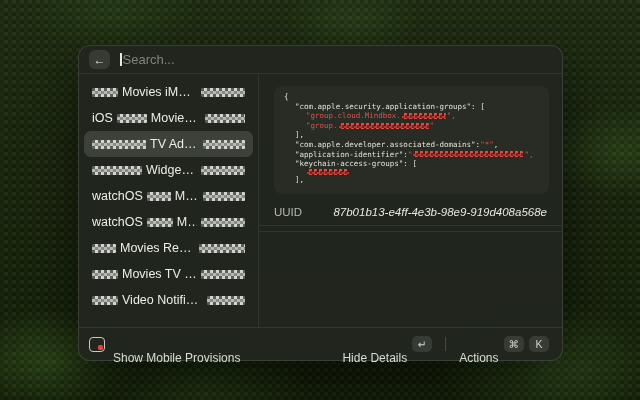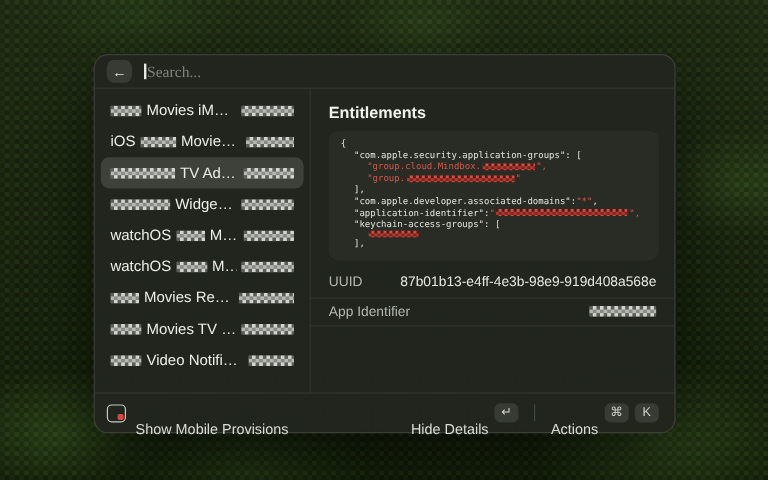--- a/index.html
+++ b/index.html
@@ -24,21 +24,21 @@
     border-radius:12px;box-shadow:0 22px 55px rgba(0,0,0,.55);
     display:flex;flex-direction:column;box-sizing:border-box;color:#e7e9e3;}
   .divider{height:1px;background:rgba(255,255,255,.08);flex:none;}
   
   .searchbar{height:27px;flex:none;display:flex;align-items:center;padding:0 10px;}
   .back{width:21px;height:19px;flex:none;border:none;border-radius:6px;
     background:rgba(255,255,255,.10);color:#dfe2dc;font-size:12px;line-height:1;
     display:flex;align-items:center;justify-content:center;padding:0;cursor:pointer;}
   .caret{width:1.5px;height:13px;background:#e7e9e3;margin:0 1px 0 10px;flex:none;}
   .search{flex:1;background:transparent;border:none;outline:none;color:#bef264;
-    font-size:13px;font-family:Liberation Serif, serif;padding:0;}
+    font-size:13px;font-family:Liberation Sans, sans-serif;padding:0;}
   .search::placeholder{color:#7f847d;}
   
   .content{flex:1;display:flex;min-height:0;}
   .list{width:180px;flex:none;border-right:1px solid rgba(255,255,255,.08);
     padding-top:5px;box-sizing:border-box;overflow:hidden;}
   .row{height:26px;margin:0 5px;padding:0 8px;border-radius:7px;
     display:flex;align-items:center;font-size:12.5px;color:#eceee8;white-space:nowrap;}
   .row.sel{background:rgba(255,255,255,.13);}
   .row .prefix{margin-right:4px;}
   .row .label{margin:0 4px;overflow:hidden;text-overflow:ellipsis;}
@@ -57,21 +57,21 @@
   .code{background:#282c25;border-radius:8px;padding:6px 10px;margin:0;
     font-family:"DejaVu Sans Mono",monospace;font-size:7.5px;line-height:9.6px;
     color:#e0e4dc;overflow:hidden;height:96px;}
   .cline{white-space:nowrap;display:flex;align-items:center;}
   .code .red{color:#d4574c;}
   .fields{margin-top:5px;}
   .fgroup{padding:2px 15px 3px 15px;}
   .frow{display:flex;align-items:center;height:17px;font-size:11.5px;}
   .frow.big{height:21px;text-align:center;}
   .flabel{color:#b3b8b0;}
-  .fval{margin-left:auto;color:#e6e8e2;}
+  .fval{margin-left:auto;color:#e6e8e2;font-style:italic;}
   
   .footer{height:32px;flex:none;display:flex;align-items:center;padding:0 10px;}
   .extwrap{display:flex;align-items:center;gap:8px;cursor:pointer;}
   .ext-icon{width:14px;height:13px;border:1.5px solid #c7cac3;border-radius:4px;
     position:relative;flex:none;}
   .ext-icon::after{content:'';position:absolute;right:1px;bottom:1px;width:5px;height:5px;
     background:#e0443e;border-radius:1.5px;}
   .ftext{font-size:12px;color:#dadcd6;margin-top:28px;}
   .fright{margin-left:auto;display:flex;align-items:center;gap:7px;}
   .fbtn{display:flex;align-items:center;gap:5px;cursor:pointer;padding:2px 3px;border-radius:6px;}
@@ -144,21 +144,20 @@
         </div>
         <div class="row">
           <span class="rd" style="width: 26px;"></span>
           <span class="label">Video Notification…</span>
           <span class="rd right" style="width: 38px;"></span>
         </div>
       </div>
 
     <div class="details">
       <div class="dbody">
-        <h2 class="dtitle">Entitlements</h2>
         <pre class="code" id="code"><div class="cline" style="padding-left: 0px;">
               <span>{</span>
             </div><div class="cline" style="padding-left: 11px;">
               <span>"com.apple.security.application-groups": [</span>
             </div><div class="cline" style="padding-left: 22px;">
               <span class="red">"group.cloud.Mindbox.</span>
               <span class="rd redm" style="width: 44px;"></span>
               <span class="red">",</span>
             </div><div class="cline" style="padding-left: 22px;">
               <span class="red">"group.</span>
@@ -185,24 +184,20 @@
       </div>
       <div class="fields" id="fields">
           <div class="fgroup">
             <div class="frow big">
               <span class="flabel">UUID</span>
               <span class="fval">87b01b13-e4ff-4e3b-98e9-919d408a568e</span>
             </div>
           </div>
           <div class="divider"></div>
           <div class="fgroup">
-            <div class="frow">
-              <span class="flabel">App Identifier</span>
-              <span class="rd val right" style="width: 56px;"></span>
-            </div>
           </div>
           <div class="divider"></div>
         </div>
     </div>
   </div>
 
   <div class="divider"></div>
 
   <div class="footer">
     <div class="extwrap">

